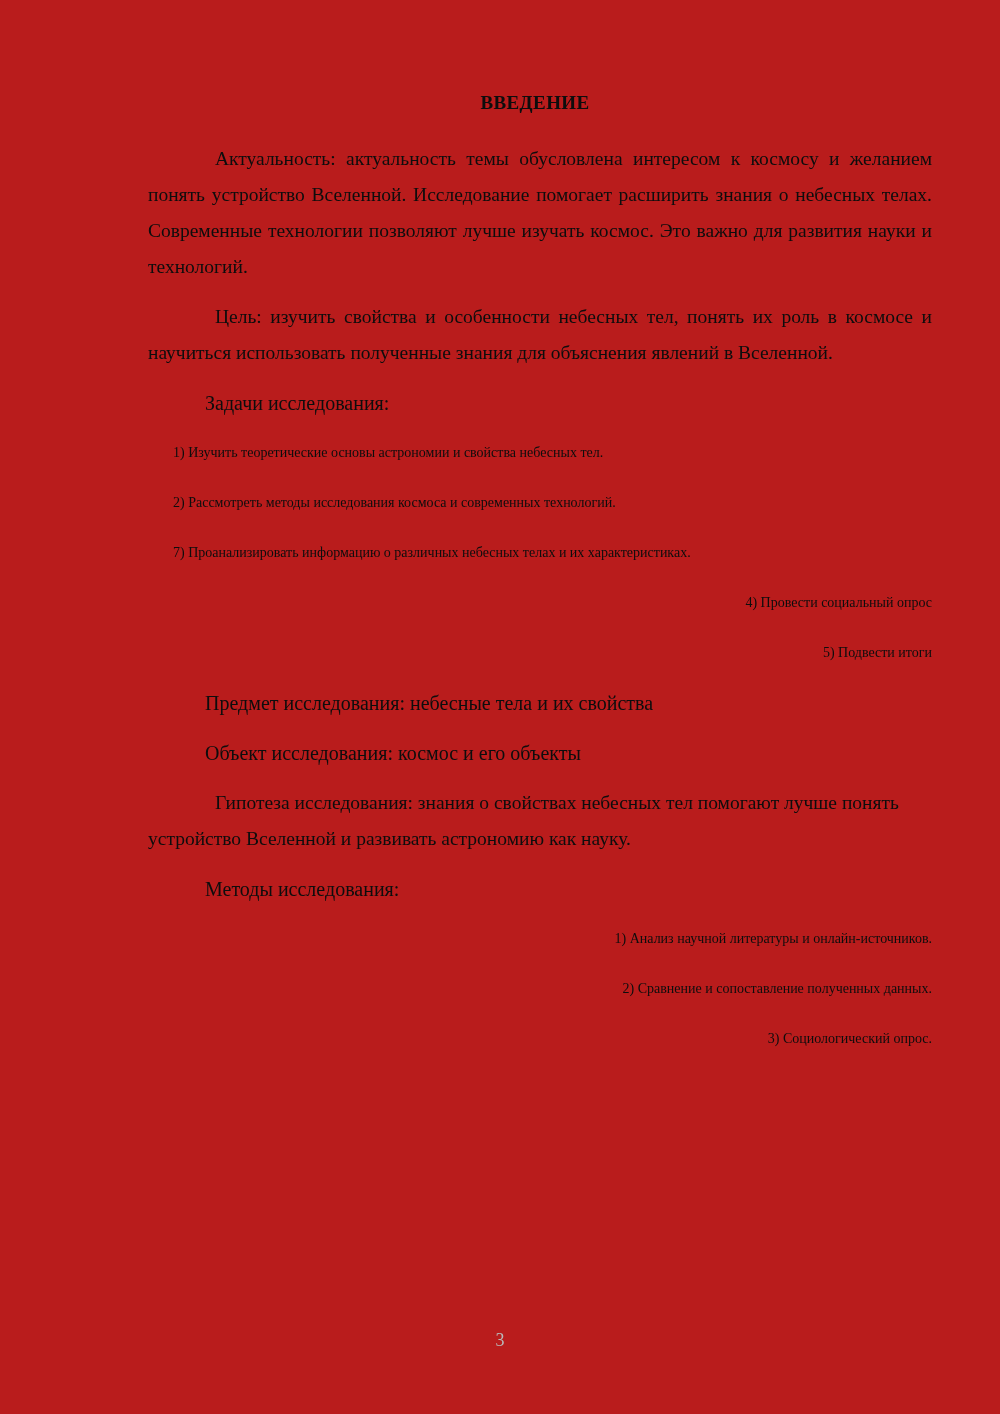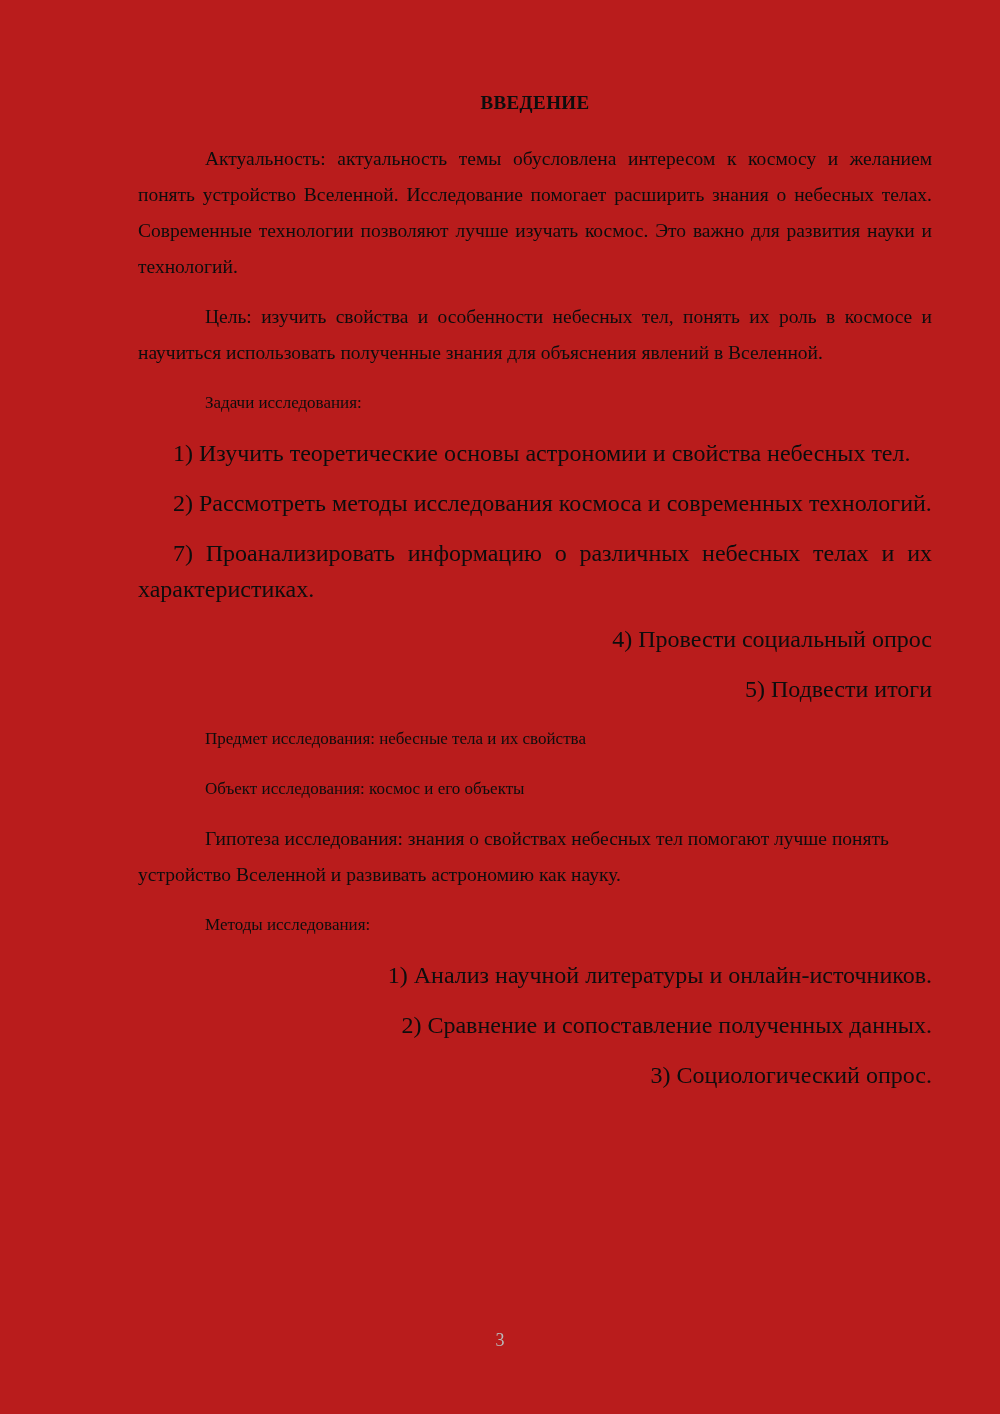--- a/index.html
+++ b/index.html
@@ -32,35 +32,35 @@
     letter-spacing: 0.4px;
     margin: 0 0 26px 0;
     line-height: 1.2;
   }
   p.para {
     font-size: 19.5px;
     line-height: 36px;
     text-align: justify;
     text-justify: inter-word;
     text-indent: 67px;
-    margin: 0 0 14px 0;
+    margin: 0 0 14px 10px;
     hyphens: none;
   }
   p.para.last-left {
     text-align: left;
   }
   p.lead {
-    font-size: 17px;
+    font-size: 20px;
     line-height: 36px;
     text-align: left;
     text-indent: 67px;
     margin: 0 0 14px 0;
   }
   p.listitem {
-    font-size: 24px;
+    font-size: 14px;
     line-height: 36px;
     text-align: justify;
     text-justify: inter-word;
     text-indent: 35px;
     margin: 0 0 14px 0;
   }
   p.listitem.short {
     text-align: right;
   }
   .page-number {

